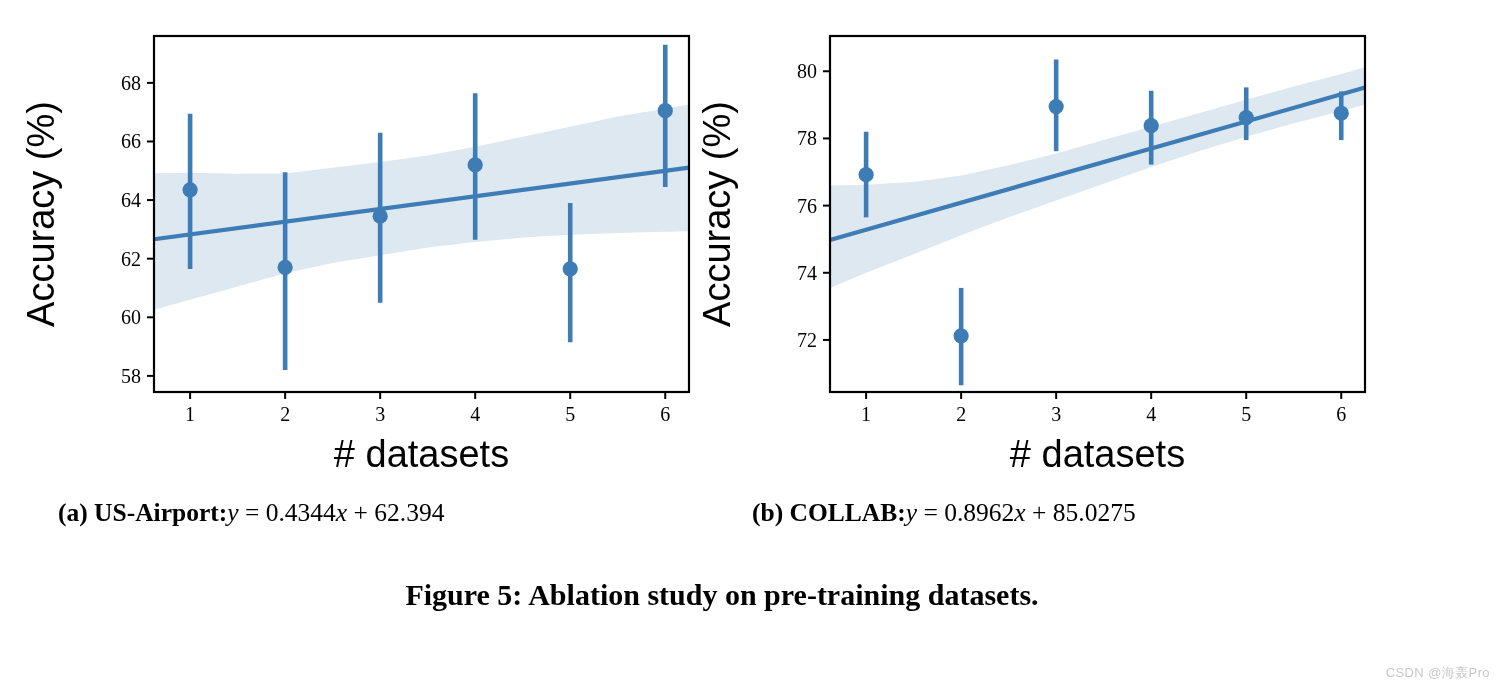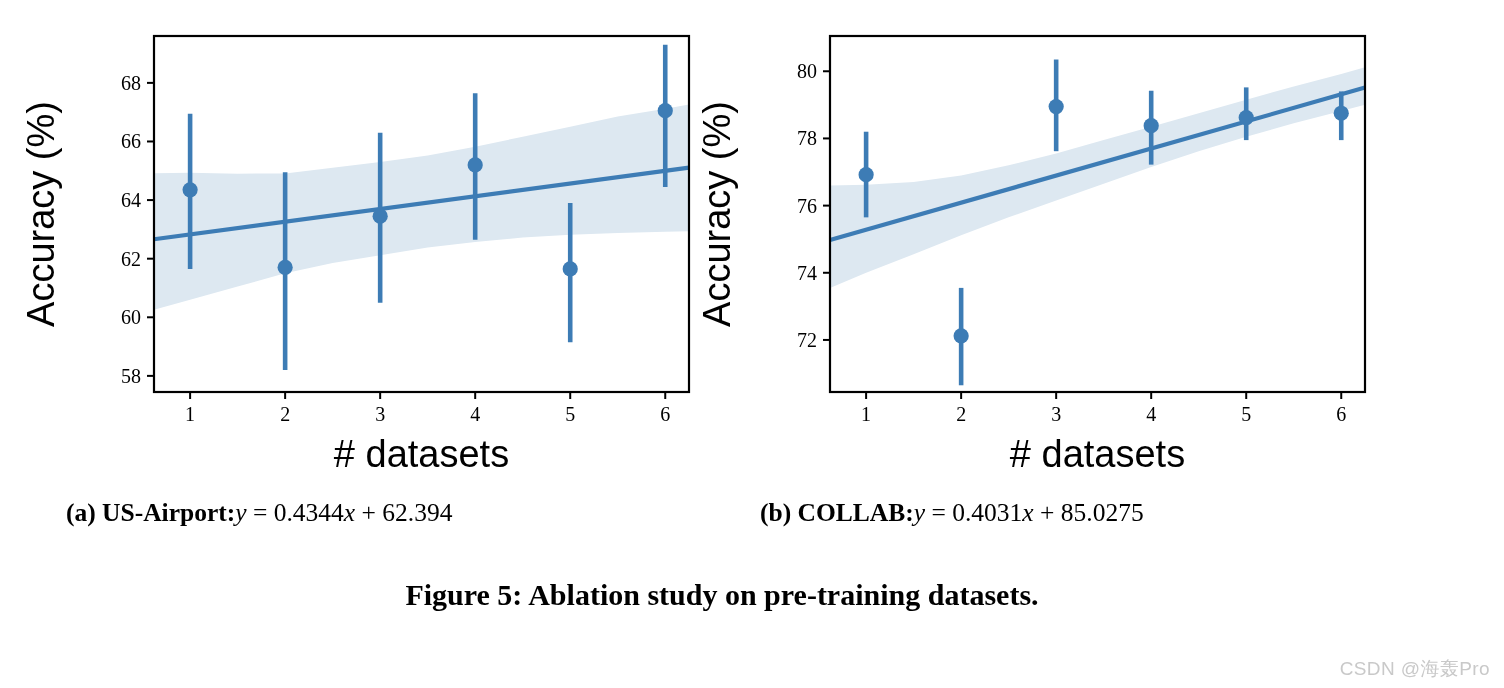--- a/index.html
+++ b/index.html
@@ -36,21 +36,21 @@
     height: 490px;
   }
   .panel-left  { left: 10px; }
   .panel-right { left: 686px; }
 
   .panel svg { display: block; }
 
   
   .subcaptions {
     position: absolute;
-    left: 8px;
+    left: 0;
     top: 498px;
     width: 1344px;
     height: 58px;
   }
   .subcap {
     position: absolute;
     top: 0;
     font-family: "Liberation Serif", serif;
     font-size: 25.5px;
     color: #000;
@@ -73,21 +73,21 @@
     font-size: 30px;
     color: #000;
     white-space: nowrap;
   }
 
   .watermark {
     position: absolute;
     right: 14px;
     bottom: 6px;
     font-family: "Liberation Sans", sans-serif;
-    font-size: 19px;
+    font-size: 13px;
     color: #c9c9c9;
     letter-spacing: 0.4px;
   }
 
   
   text.tick {
     font-family: "Liberation Serif", serif;
     font-size: 20px;
     fill: #000;
   }
@@ -203,21 +203,21 @@
       </svg>
     </div>
 
   </div>
 
   <div class="subcaptions">
     <div class="subcap subcap-a">
       <span class="lbl">(a) US-Airport:</span><span class="eq it">y</span><span class="eq"> = 0.4344</span><span class="eq it">x</span><span class="eq"> + 62.394</span>
     </div>
     <div class="subcap subcap-b">
-      <span class="lbl">(b) COLLAB:</span><span class="eq it">y</span><span class="eq"> = 0.4031</span><span class="eq it">x</span><span class="eq"> + 85.0275</span>
+      <span class="lbl">(b) COLLAB:</span><span class="eq it">y</span><span class="eq"> = 0.8962</span><span class="eq it">x</span><span class="eq"> + 85.0275</span>
     </div>
   </div>
 
   <div class="main-caption">Figure 5: Ablation study on pre-training datasets.</div>
 
   <div class="watermark">CSDN @海轰Pro</div>
 
 </div>
 
 </body></html>

